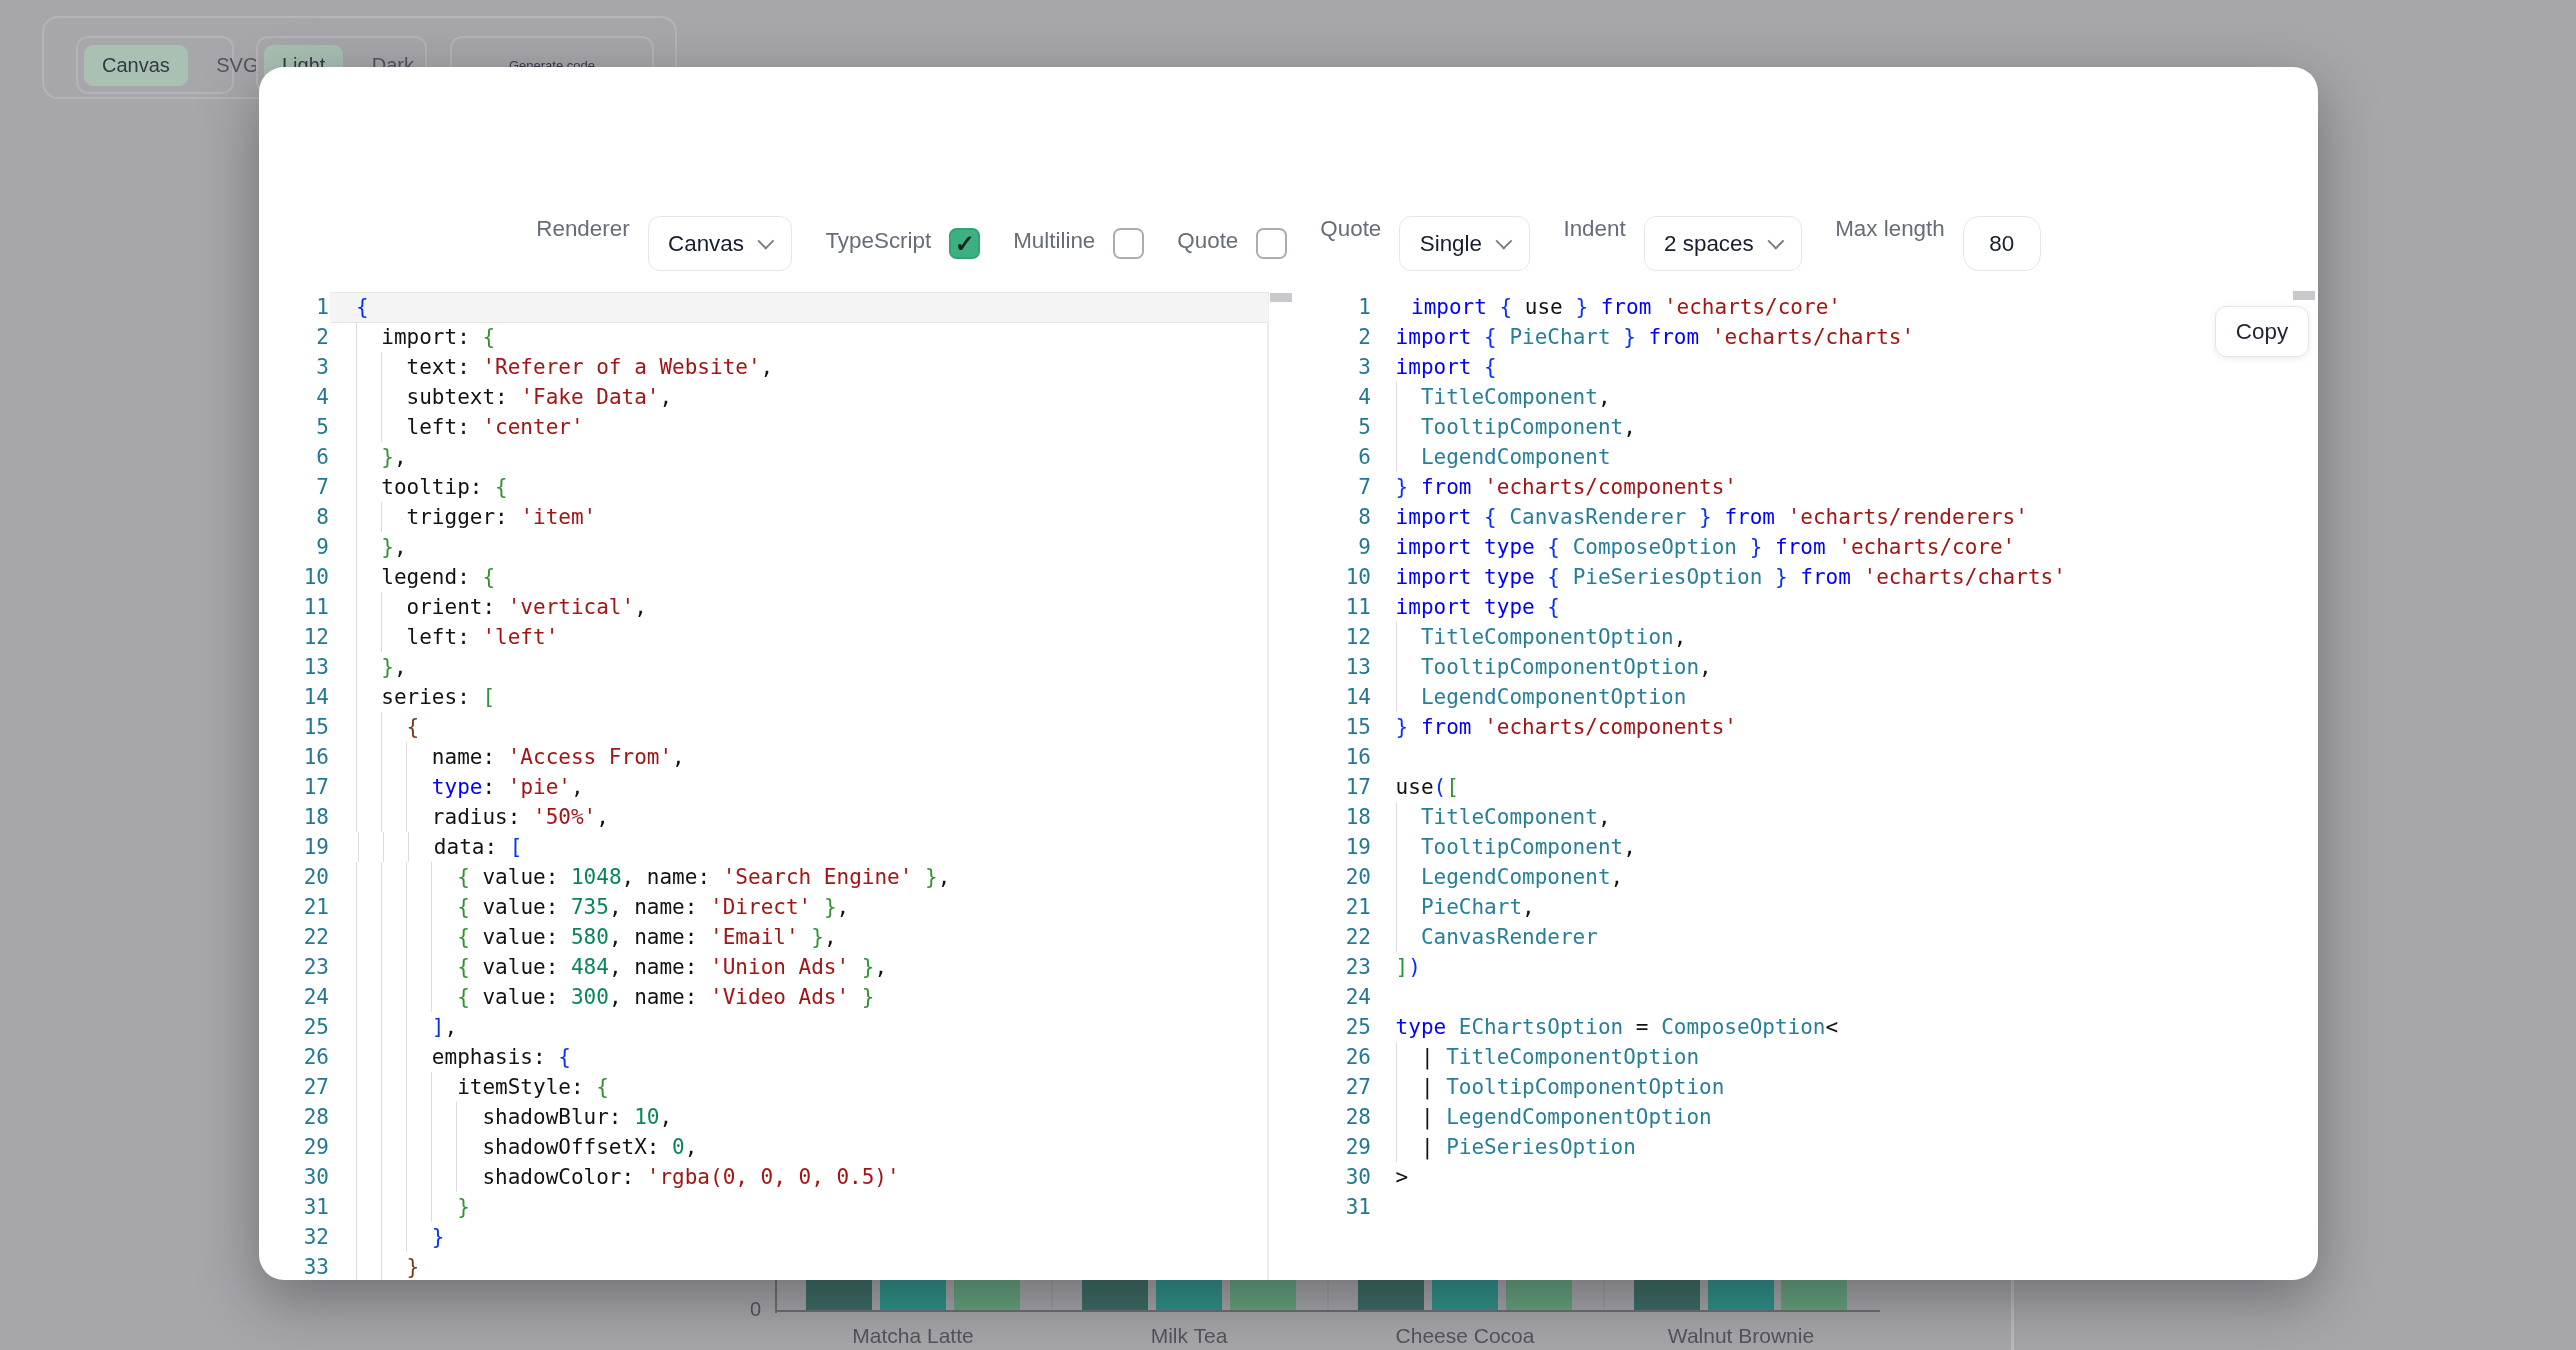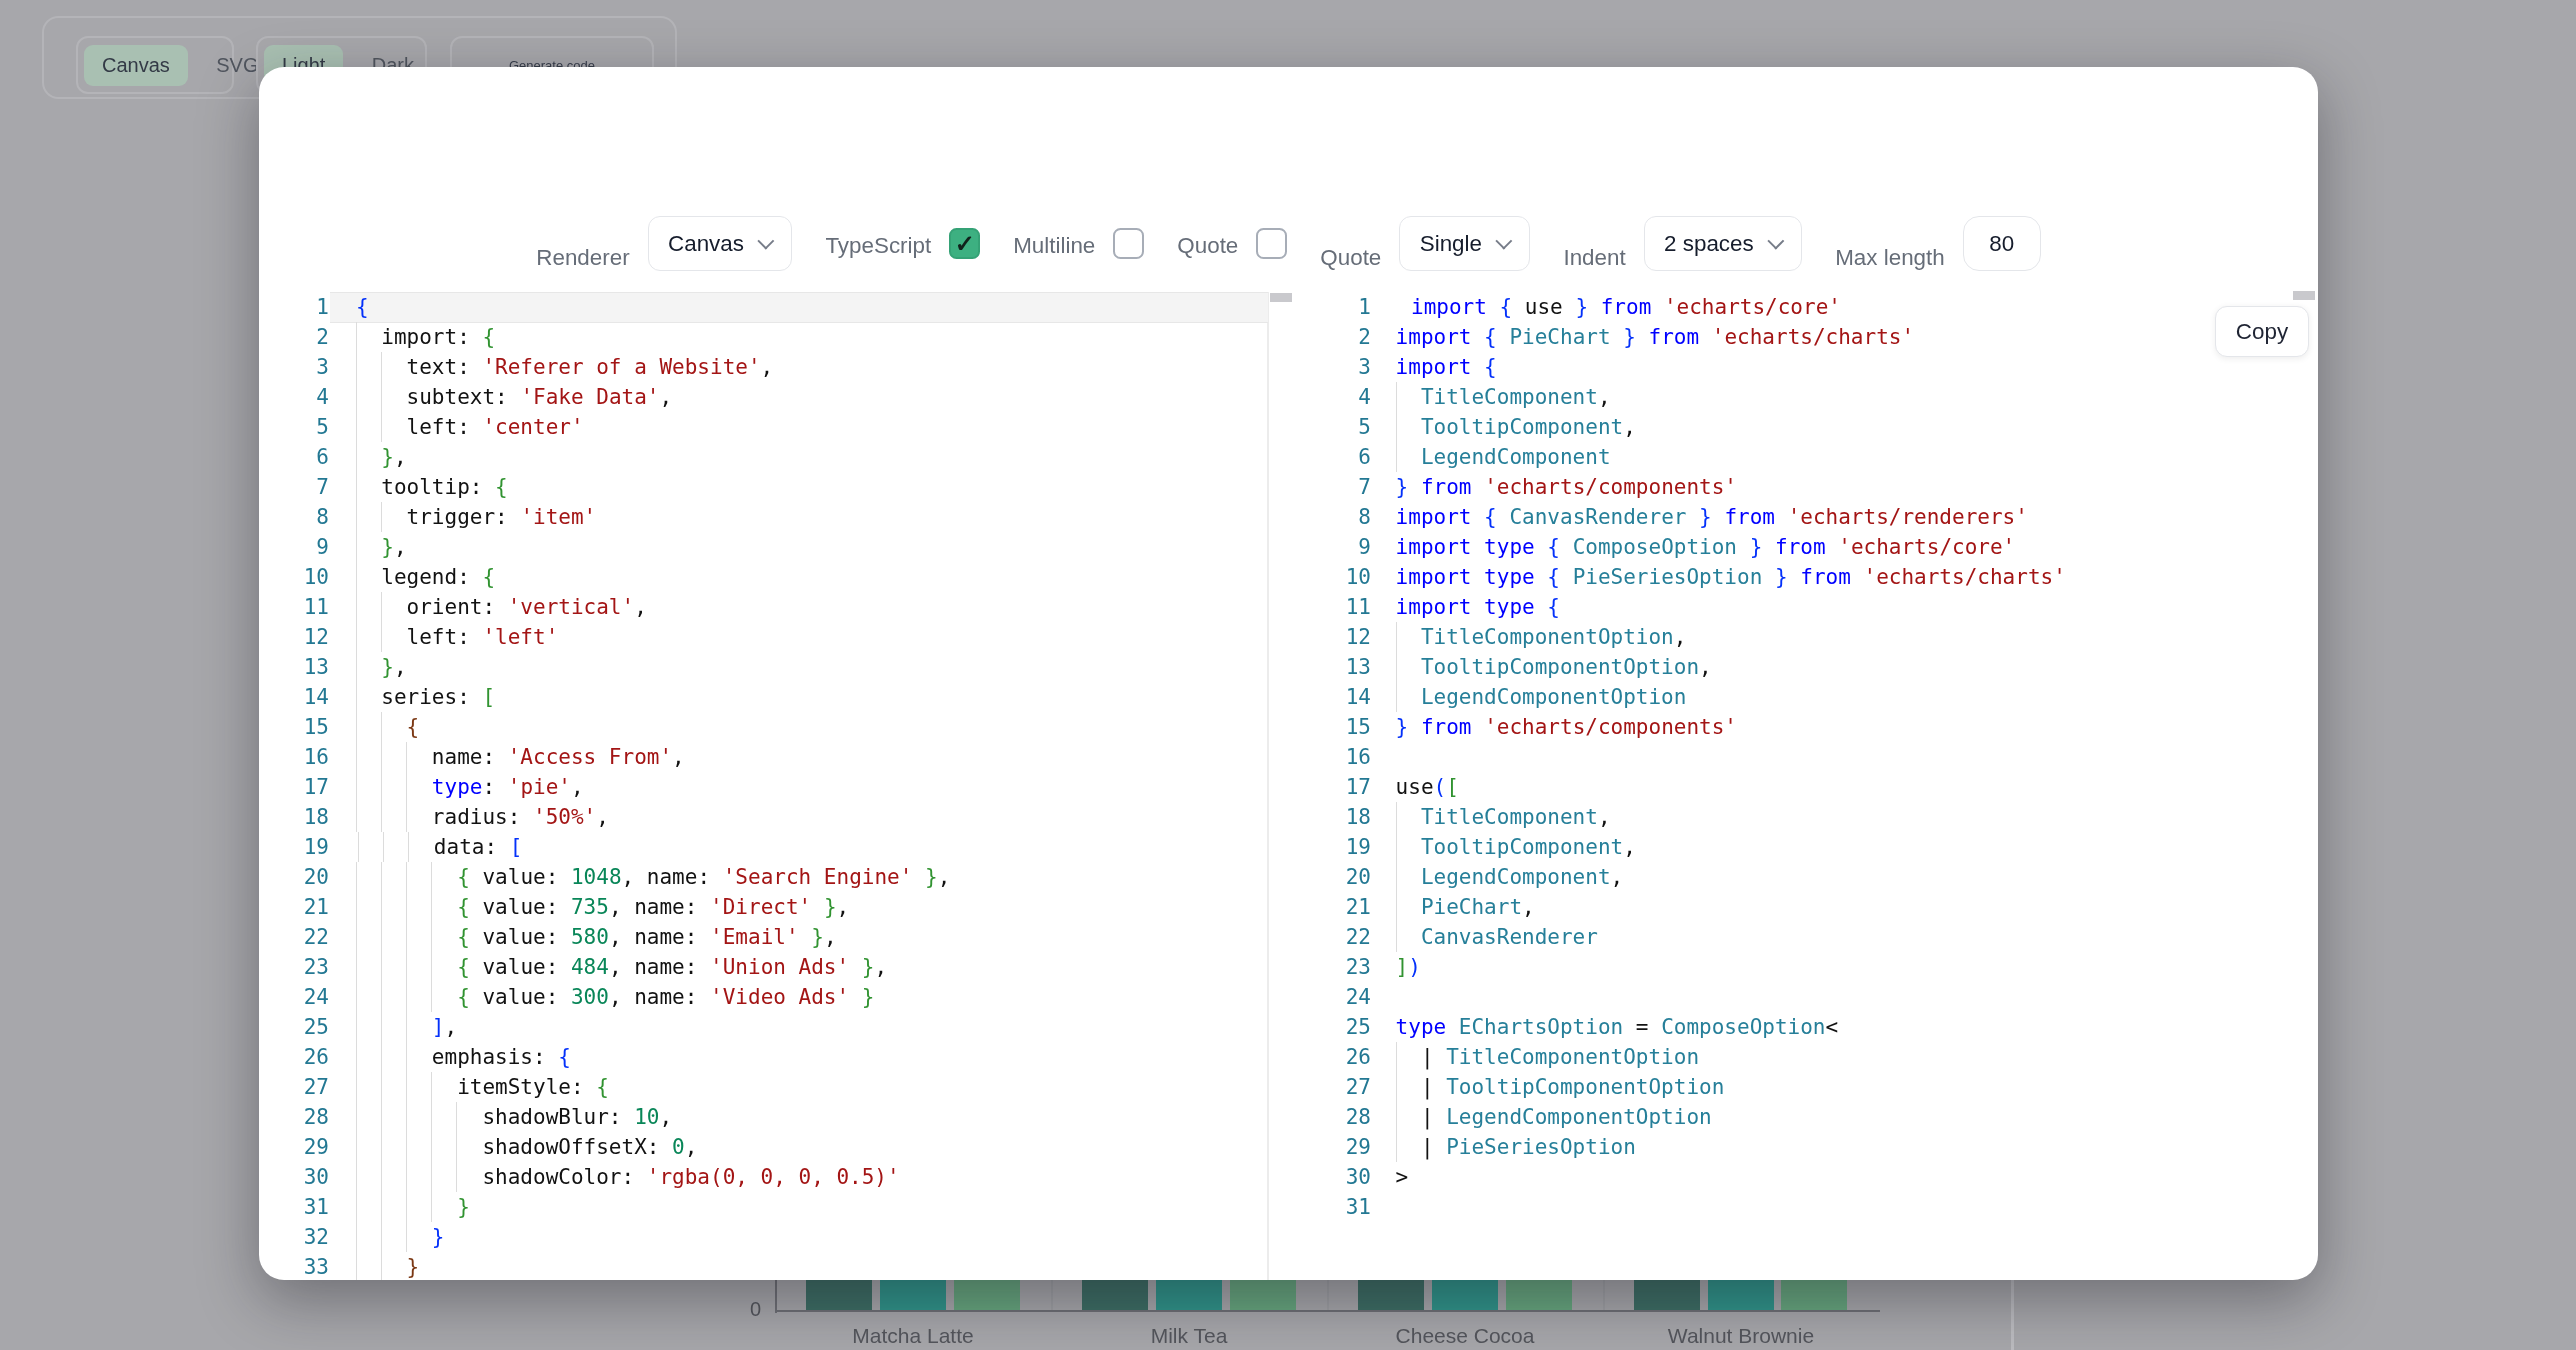--- a/index.html
+++ b/index.html
@@ -22,21 +22,21 @@
   .bk-bar{position:absolute;top:1279px;height:31px;z-index:1}
   .bk-boundary{position:absolute;top:1279px;width:1.5px;height:31px;background:#9fa0a4;z-index:1}
   .bk-cat{position:absolute;top:1324px;width:276px;text-align:center;font-size:21px;color:#54565c;z-index:1}
   
   .modal{position:absolute;left:259px;top:67px;width:2059px;height:1213px;background:#ffffff;
          border-radius:25px;box-shadow:0 19.4px 60px rgba(20,20,30,.38);overflow:hidden;z-index:10}
   .m-title{position:absolute;top:41px;left:0;right:0;text-align:center;font-size:34px;font-weight:600;
            color:#1f2433;letter-spacing:0.1px}
   .m-toolbar{position:absolute;top:149px;left:0;right:0;display:flex;justify-content:center;
              align-items:center;gap:33px}
-  .tb-group{display:flex;align-items:flex-end;gap:18px}
+  .tb-group{display:flex;align-items:flex-start;gap:18px}
   .tb-label{font-size:22.4px;color:#666d78}
   .tb-select{display:flex;align-items:center;gap:16.4px;height:55px;padding:0 19.4px;border:1.9px solid #e4e6ea;
              border-radius:12px;background:#fff;box-sizing:border-box;cursor:pointer}
   .tb-select .val{font-size:22.4px;color:#161d2c}
   .chev{width:9.7px;height:9.7px;border-right:2.2px solid #767c88;border-bottom:2.2px solid #767c88;
         transform:rotate(45deg);margin-top:-5.2px}
   .cb{width:31px;height:31px;border-radius:7.5px;border:2.2px solid #a7adb7;background:#fff;box-sizing:border-box;
       display:flex;align-items:center;justify-content:center;cursor:pointer}
   .cb.on{background:#3db081;border-color:#35a276}
   .cb.on::after{content:"✓";font-size:24px;font-weight:bold;color:#10231c}

